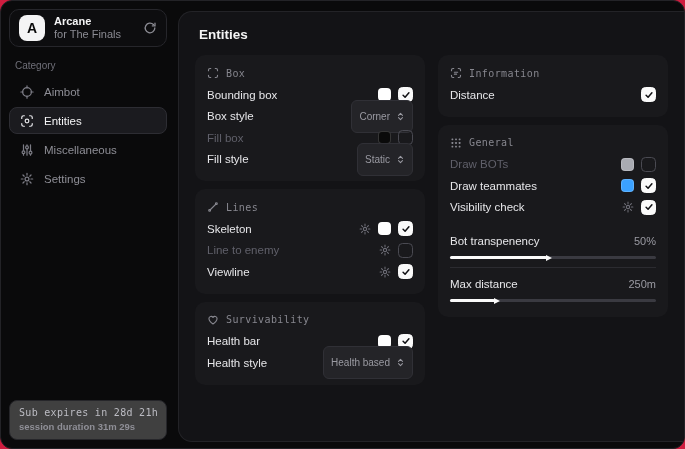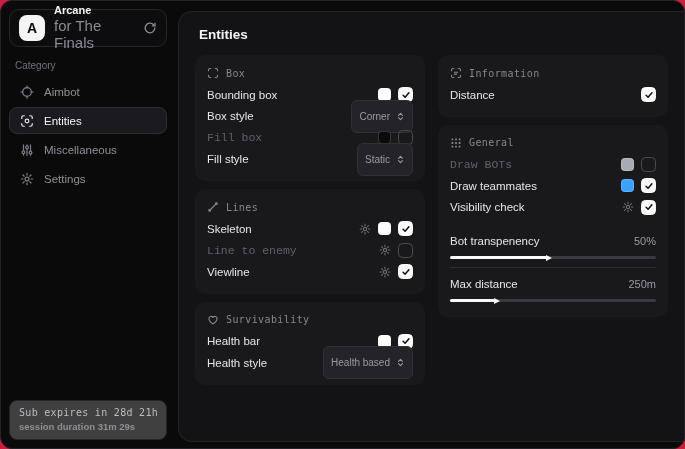--- a/index.html
+++ b/index.html
@@ -18,21 +18,21 @@
   .brand{
     display:flex;align-items:center;gap:9px;height:38px;padding:0 9px;
     border:1px solid #26262b;border-radius:10px;box-sizing:border-box;background:#0d0d0f;
   }
   .avatar{
     width:26px;height:26px;border-radius:8px;background:#f4f4f5;color:#0a0a0a;
     font-weight:700;font-size:14px;display:flex;align-items:center;justify-content:center;flex:0 0 auto;
   }
   .brand-text{flex:1;min-width:0;line-height:1.15;}
   .brand-name{font-size:11px;font-weight:700;color:#f4f4f5;}
-  .brand-sub{font-size:15px;color:#8b8b93;}
+  .brand-sub{font-size:11px;color:#8b8b93;}
   .brand-action{color:#8b8b93;display:flex;align-items:center;}
   .cat-label{margin:13px 6px 7px;font-size:10px;color:#6f6f78;}
   .nav{display:flex;flex-direction:column;gap:2px;}
   .nav-item{
     display:flex;align-items:center;gap:10px;height:27px;padding:0 10px;border-radius:8px;
     color:#8e8e96;font-size:11.5px;border:1px solid transparent;box-sizing:border-box;cursor:pointer;
   }
   .nav-item .nicon{display:flex;align-items:center;color:#7c7c85;}
   .nav-item.active{background:#1b1b1f;border-color:#2d2d33;color:#f4f4f5;}
   .nav-item.active .nicon{color:#e4e4e7;}
@@ -52,21 +52,21 @@
   .cols{display:flex;gap:13px;align-items:flex-start;}
   .col{flex:1;display:flex;flex-direction:column;gap:8px;min-width:0;}
   .card{background:#19191c;border-radius:10px;padding:9px 12px 11px;box-sizing:border-box;}
   .card-head{
     display:flex;align-items:center;gap:7px;color:#87878f;margin:3px 0 5px;
     font-family:"DejaVu Sans Mono",monospace;font-size:10px;letter-spacing:.4px;
   }
   .card-head .cicon{display:flex;align-items:center;color:#87878f;}
   .row{display:flex;align-items:center;justify-content:space-between;height:21.5px;}
   .lbl{font-size:11.5px;color:#e6e6e9;white-space:nowrap;}
-  .row.dim .lbl{color:#60606a;font-family:Liberation Mono, monospace;}
+  .row.dim .lbl{color:#60606a;}
   .ctrls{display:flex;align-items:center;gap:7px;}
   .swatch{width:13px;height:13px;border-radius:4px;border:1px solid rgba(255,255,255,.18);box-sizing:border-box;cursor:pointer;}
   .cb{
     width:15px;height:15px;border-radius:4.5px;border:1.3px solid #4a4a52;box-sizing:border-box;
     display:flex;align-items:center;justify-content:center;cursor:pointer;background:transparent;
   }
   .cb.on{background:#fafafa;border-color:#fafafa;}
   .gearbtn{display:flex;align-items:center;color:#6f6f78;cursor:pointer;}
   .dd{
     display:inline-flex;align-items:center;gap:6px;height:33px;padding:11px 7px;border-radius:6px;

